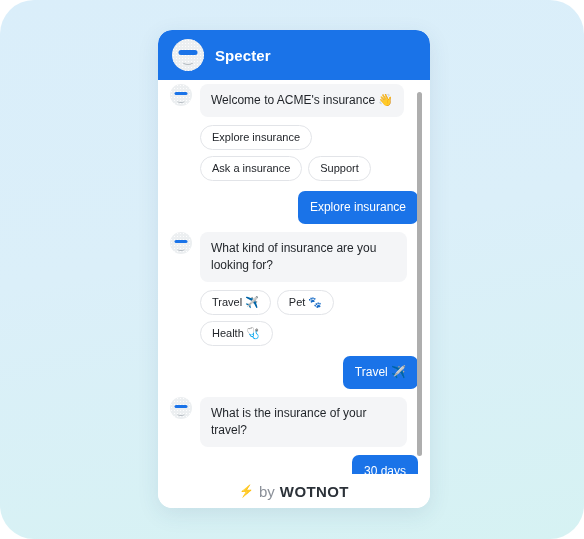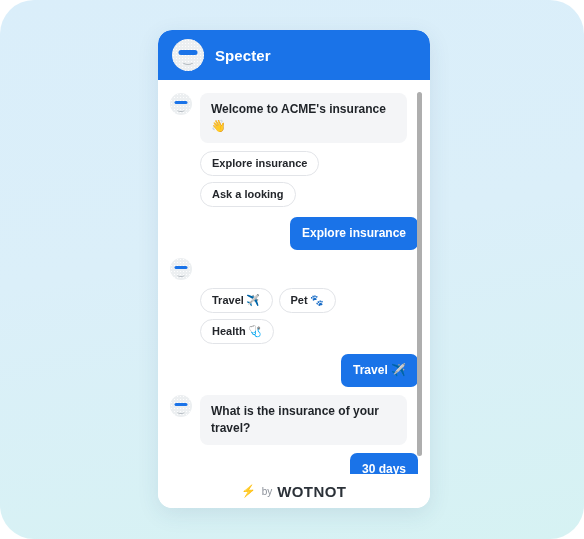--- a/index.html
+++ b/index.html
@@ -94,24 +94,23 @@
     border-right-color: transparent;
     border-radius: 50%;
   }
   .avatar.big .smile  { width: 11px; height: 6px; top: 18px; }
   .avatar.small .smile{ width: 8px; height: 4px; top: 12.5px; }
 
   
   .wg-body {
     flex: 1 1 auto;
     position: relative;
-    padding: 13px 12px 4px 12px;
+    padding: 4px 12px 4px 12px;
     box-sizing: border-box;
     overflow: hidden;
-    font-weight: bold;
   }
   .scrollbar-track {
     position: absolute;
     right: 4px;
     top: 6px;
     bottom: 6px;
     width: 5px;
   }
   .scrollbar-thumb {
     position: absolute;
@@ -176,21 +175,21 @@
     flex: 0 0 auto;
     height: 34px;
     display: flex;
     align-items: center;
     justify-content: center;
     gap: 5px;
     background: #ffffff;
     border-radius: 0 0 14px 14px;
   }
   .bolt { font-size: 12px; color: #f7a823; line-height: 1; }
-  .by-text { font-size: 10px; color: #8b9099; }
+  .by-text { font-size: 15px; color: #8b9099; }
   .brand-text { font-size: 15px; color: #2b3138; font-weight: bold; letter-spacing: .4px; }
 </style>
 </head>
 <body>
 
 <div class="page-bg">
 
   <div class="widget">
 
     <div class="wg-header">
@@ -208,33 +207,35 @@
         <div class="avatar small">
           <div class="dots"></div>
           <div class="visor"></div>
           <div class="smile"></div>
         </div>
         <div class="bubble-bot">Welcome to ACME's insurance 👋</div>
       </div>
 
       <div class="chips">
         <div class="chip">Explore insurance</div>
-        <div class="chip">Ask a looking</div>
+        <div class="chip">Ask a insurance</div>
+        <div class="chip">Support</div>
       </div>
 
       <div class="row user">
         <div class="bubble-user">Explore insurance</div>
       </div>
 
       <div class="row bot">
         <div class="avatar small">
           <div class="dots"></div>
           <div class="visor"></div>
           <div class="smile"></div>
         </div>
+        <div class="bubble-bot">What kind of insurance are you looking for?</div>
       </div>
 
       <div class="chips">
         <div class="chip">
           <span>Travel</span><span class="emo">✈️</span>
         </div>
         <div class="chip">
           <span>Pet</span><span class="emo">🐾</span>
         </div>
         <div class="chip">

